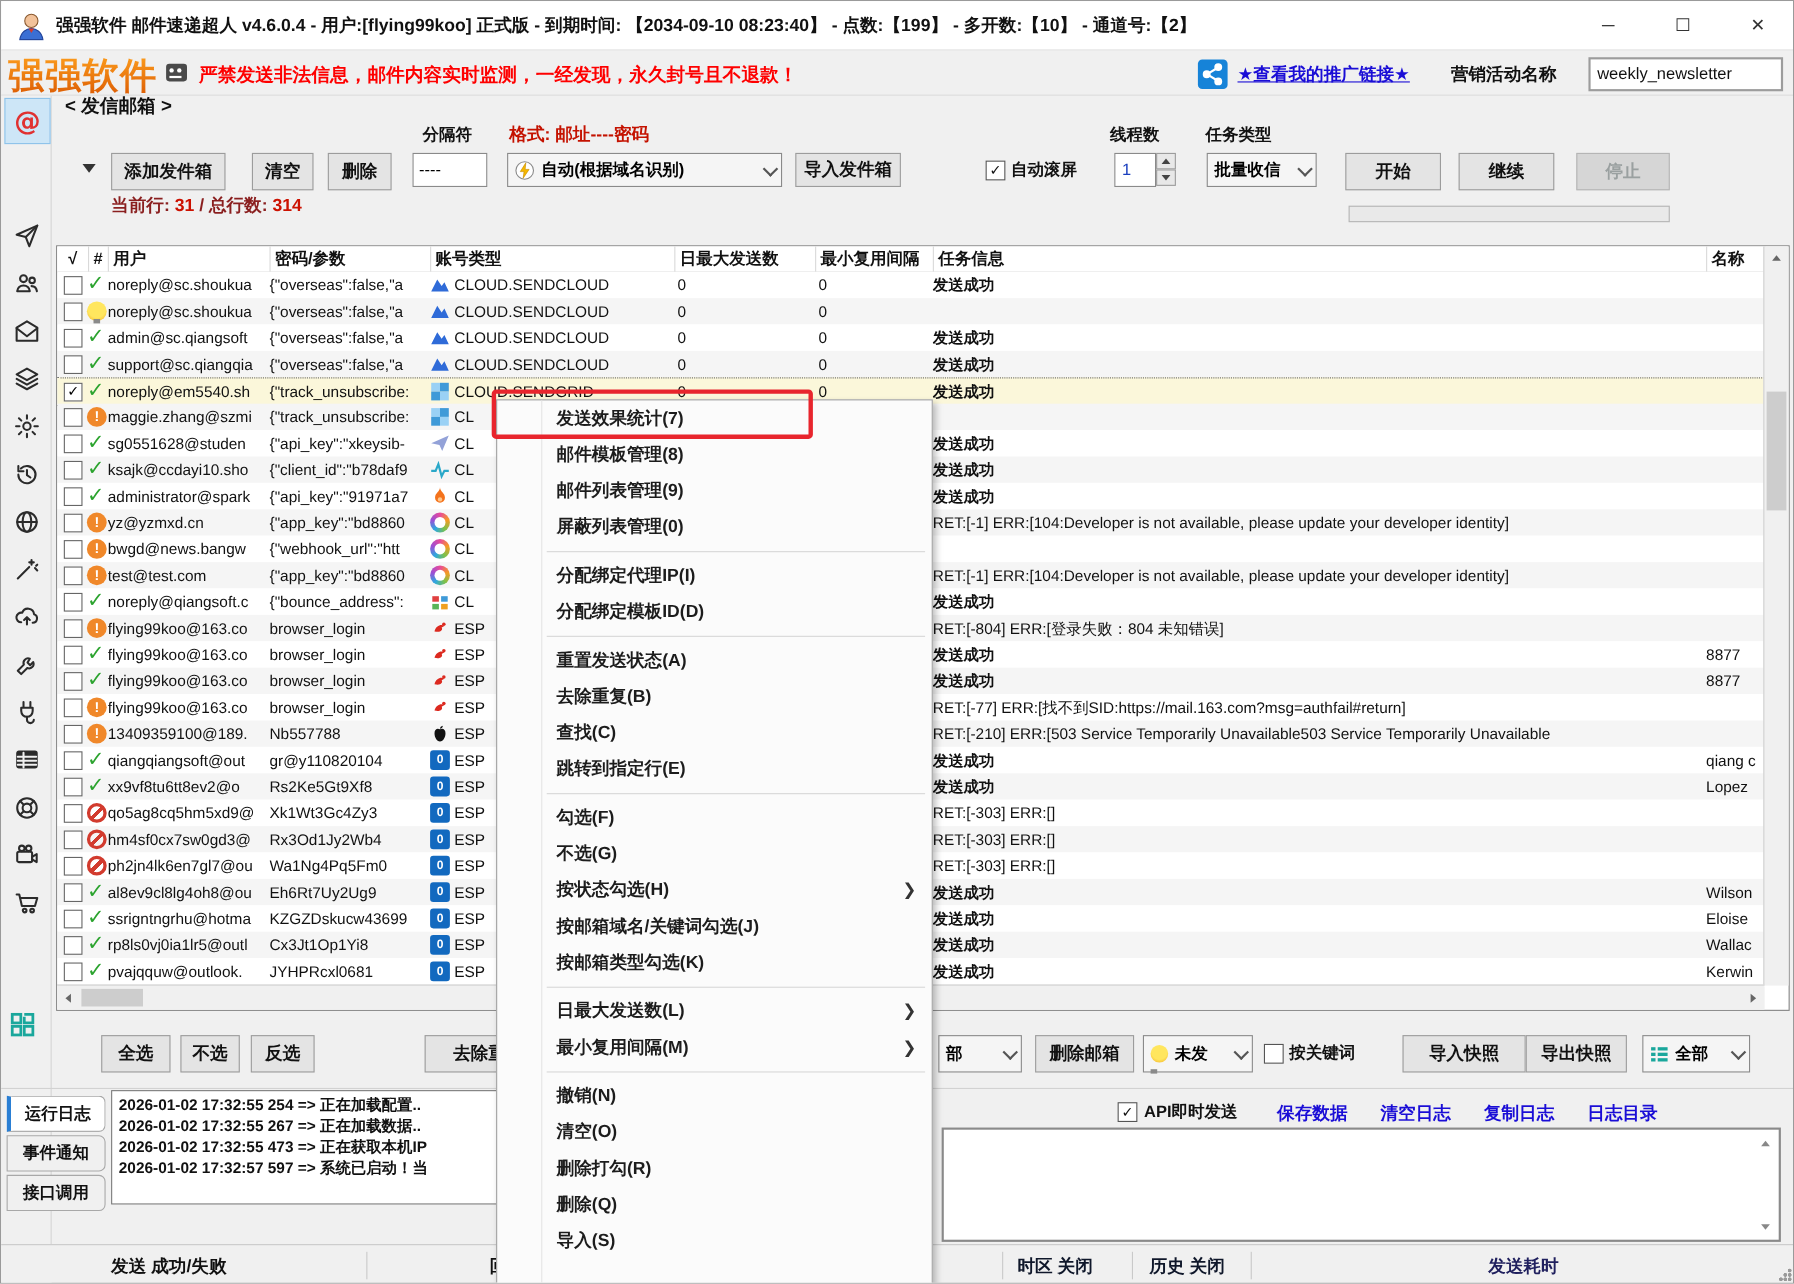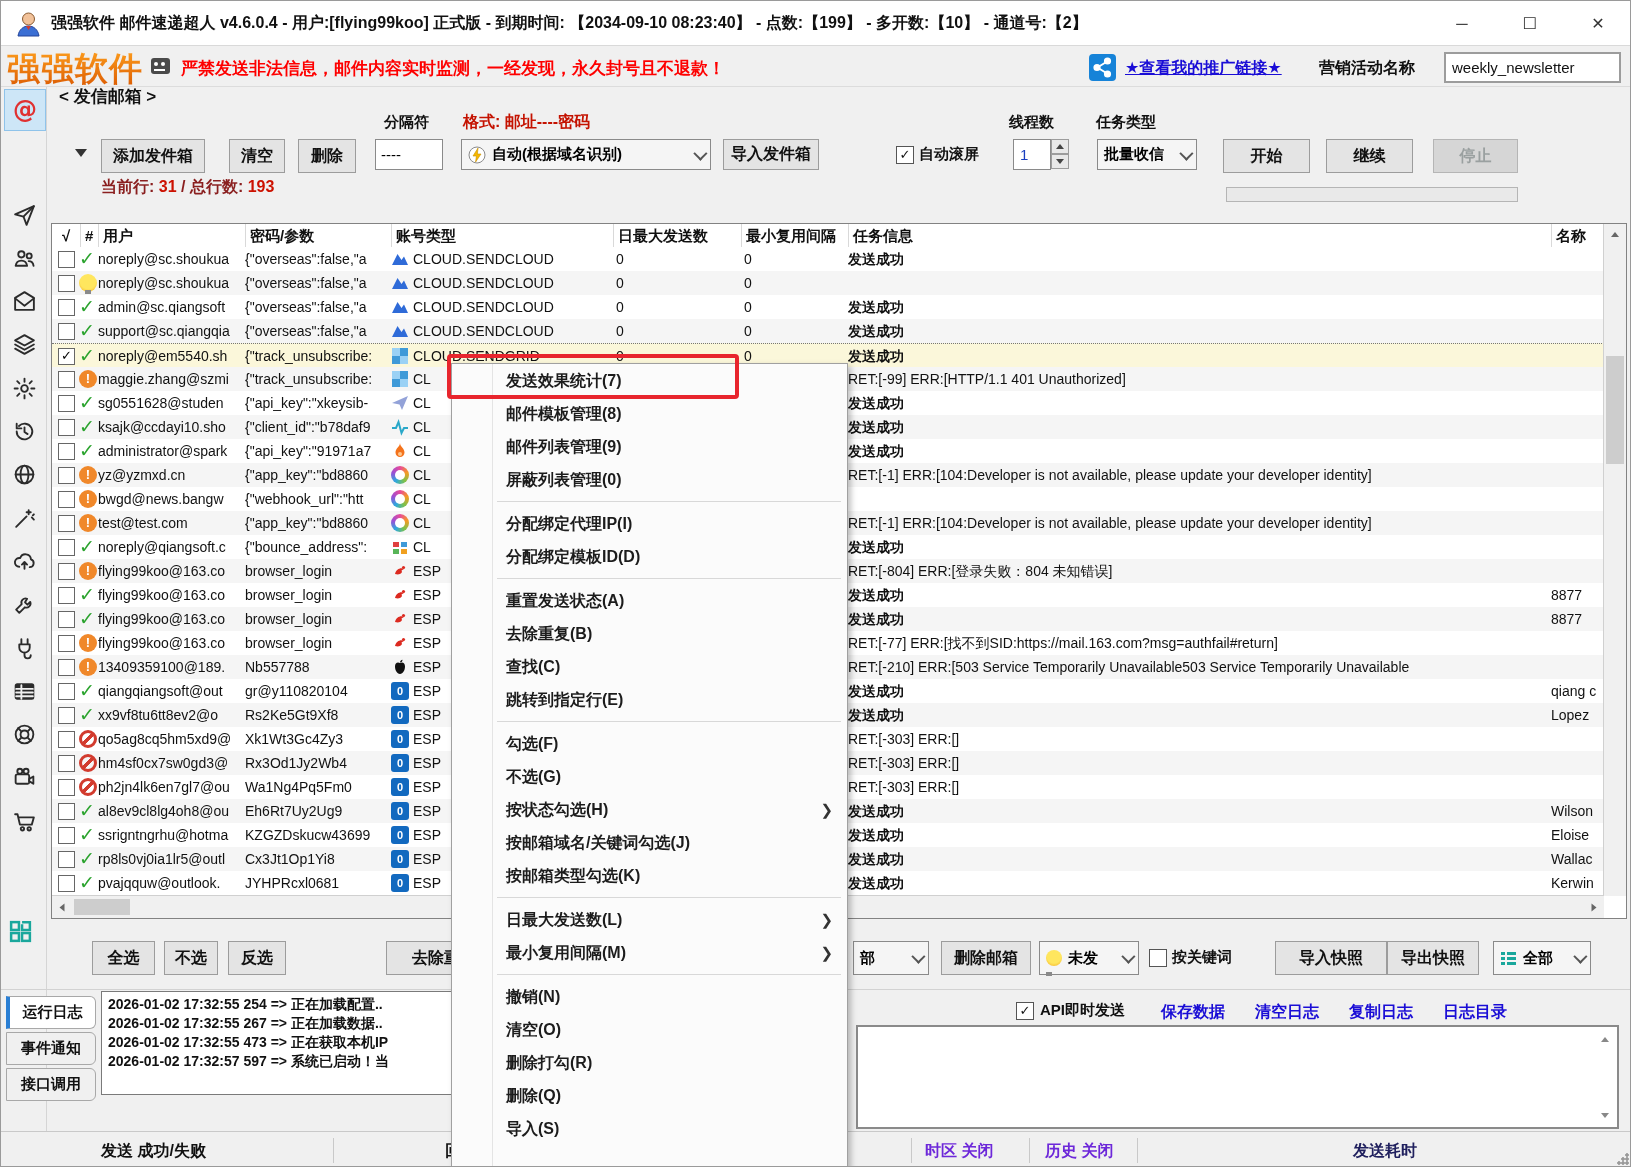--- a/index.html
+++ b/index.html
@@ -87,21 +87,21 @@
   .tab{left:5px;width:90px;height:33px;background:#f0f0f0;border:1px solid #a8a8a8;border-radius:0 6px 6px 0;font-size:15px;font-weight:700;color:#111;display:flex;align-items:center;justify-content:center;cursor:pointer;}
   .tab.active{background:#fff;border-left:4px solid #2a7fd4;}
   .logbox{left:100px;top:990px;width:745px;height:104px;background:#fff;border:1px solid #7a7a7a;overflow:hidden;padding:3px 6px;}
   .logline{font-size:14px;font-weight:600;color:#111;line-height:19px;white-space:nowrap;}
   .bigbox{left:855px;top:1024px;width:763px;height:104px;background:#fff;border:2px solid #8a8a8a;}
   .bluelink{font-size:16px;font-weight:700;color:#1a0dd6;cursor:pointer;white-space:nowrap;}
   
   .statusbar{left:0;top:1130px;width:1631px;height:37px;background:#f0f0f0;border-top:1px solid #c9c9c9;}
   .sdiv{position:absolute;top:6px;width:1px;height:25px;background:#c9c9c9;}
   .sitem{position:absolute;top:9px;font-size:16px;font-weight:700;color:#111;white-space:nowrap;}
-  .sred{color:#6d28d9;}
+  .sred{color:#0f172a;}
   .sblue{color:#20205e;}
   .grip{position:absolute;right:3px;bottom:3px;width:12px;height:12px;background:
     radial-gradient(circle at 2px 10px,#9a9a9a 1.5px,transparent 2px),
     radial-gradient(circle at 6px 6px,#9a9a9a 1.5px,transparent 2px),
     radial-gradient(circle at 10px 2px,#9a9a9a 1.5px,transparent 2px),
     radial-gradient(circle at 6px 10px,#9a9a9a 1.5px,transparent 2px),
     radial-gradient(circle at 10px 6px,#9a9a9a 1.5px,transparent 2px),
     radial-gradient(circle at 10px 10px,#9a9a9a 1.5px,transparent 2px);}
 </style>
 </head>
@@ -292,21 +292,21 @@
     <span>批量收信</span>
     <span class="chev"></span>
   </div>
   <div class="abs btn" style="left:1222px;top:138px;width:87px;height:34px">开始</div>
   <div class="abs btn" style="left:1325px;top:138px;width:87px;height:34px">继续</div>
   <div class="abs btn dis" style="left:1432px;top:138px;width:85px;height:34px">停止</div>
   <div class="abs counter">
     <span class="cnt-l">当前行:</span>
     <span class="cnt-v">31</span>
     <span class="cnt-l">/ 总行数:</span>
-    <span class="cnt-v">193</span>
+    <span class="cnt-v">314</span>
   </div>
   <div class="abs progress"></div>
 
   <div class="abs tablebox">
     <div class="thead" id="thead">
         <div class="th" style="left: 6px; width: 18px;">√</div>
         <div class="th" style="left: 28px; width: 16px;">#</div>
         <div class="th" style="left: 46px; width: 145px;">用户</div>
         <div class="th" style="left: 193px; width: 144px;">密码/参数</div>
         <div class="th" style="left: 339px; width: 220px;">账号类型</div>
@@ -396,21 +396,20 @@
           <span class="cell" style="left:193px;width:145px">{"track_unsubscribe:</span>
           <span class="ti ti-sendgrid"><svg viewBox="0 0 18 18">
               <rect x="1" y="1" width="8" height="8" fill="#9ad1f5"></rect>
               <rect x="9" y="1" width="8" height="8" fill="#3f9ad8"></rect>
               <rect x="1" y="9" width="8" height="8" fill="#3f9ad8"></rect>
               <rect x="9" y="9" width="8" height="8" fill="#9ad1f5"></rect>
             </svg></span>
           <span class="cell" style="left:361px;width:198px">CL</span>
           <span class="cell" style="left:564px;width:120px"></span>
           <span class="cell" style="left:692px;width:100px"></span>
-          <span class="cell " style="left:796px;width:700px">RET:[-99] ERR:[HTTP/1.1 401 Unauthorized]</span>
           <span class="cell" style="left:1499px;width:52px"></span>
         </div>
         <div class="row" style="top: 144px;">
           <span class="rchk"></span>
           <span class="st st-check">✓</span>
           <span class="cell" style="left:46px;width:146px">sg0551628@studen</span>
           <span class="cell" style="left:193px;width:145px">{"api_key":"xkeysib-</span>
           <span class="ti ti-brevo"><svg viewBox="0 0 18 18">
               <path d="M1 9L17 2l-6 14-2.5-5.5z" fill="#93a2d8"></path>
             </svg></span>

